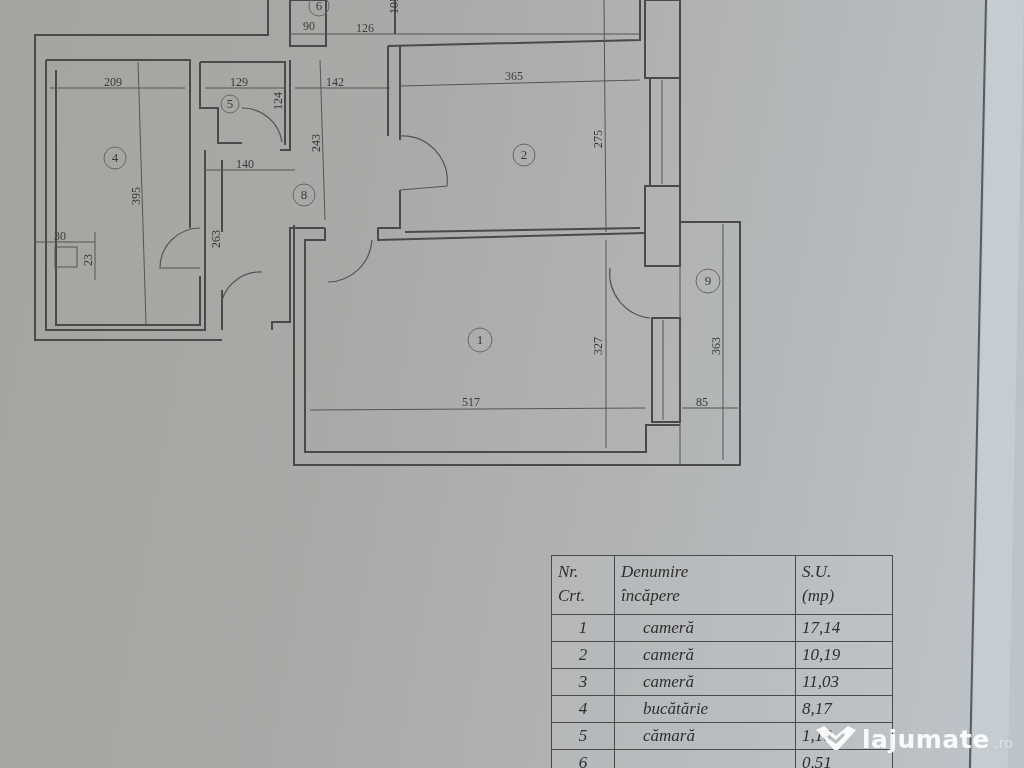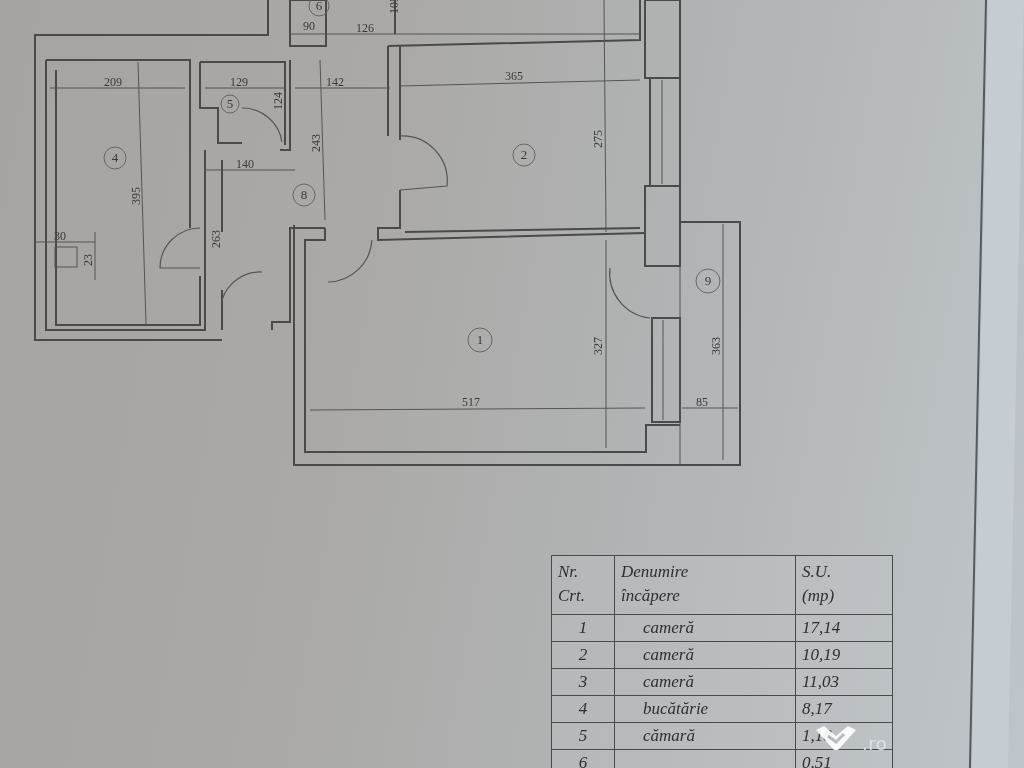--- a/index.html
+++ b/index.html
@@ -29,21 +29,21 @@
   table.legend th.c-name { width:168px; }
   table.legend th.c-su { width:84px; text-align:left; }
   table.legend td.nr { text-align:center; height:26px; }
   table.legend td.name { padding-left:28px; }
   table.legend td.su { text-align:left; }
   .watermark {
     position:absolute; left:814px; top:724px; display:flex; align-items:center; gap:4px;
     color:#ffffff; font-family:"DejaVu Sans", sans-serif; font-weight:bold; font-size:25px;
     opacity:0.92; letter-spacing:0.5px;
   }
-  .watermark .tld { font-size:18px; color:#dfe6ea; font-weight:normal; margin-top:8px;text-align:right; }
+  .watermark .tld { font-size:14px; color:#dfe6ea; font-weight:normal; margin-top:8px;text-align:right; }
 </style>
 </head>
 <body>
 
 <div class="page-edge-right"></div>
 <div class="page-edge"></div>
 
 <svg id="plan" viewBox="0 0 1024 768" xmlns="http://www.w3.org/2000/svg">
 
   <g>
@@ -203,14 +203,15 @@
       <td class="su">0,51</td>
     </tr>
   </tbody>
 </table>
 
 <div class="watermark">
   <svg width="44" height="30" viewBox="0 0 44 30">
     <path d="M2,6 L10,2 L22,12 L34,2 L42,6 L24,26 L20,26 Z" fill="#ffffff"></path>
     <path d="M14,12 L22,18 L30,10" fill="none" stroke="#b9bcbe" stroke-width="3"></path>
   </svg>
+  <span>lajumate</span>
     <span class="tld">.ro</span>
 </div>
 
 </body></html>

